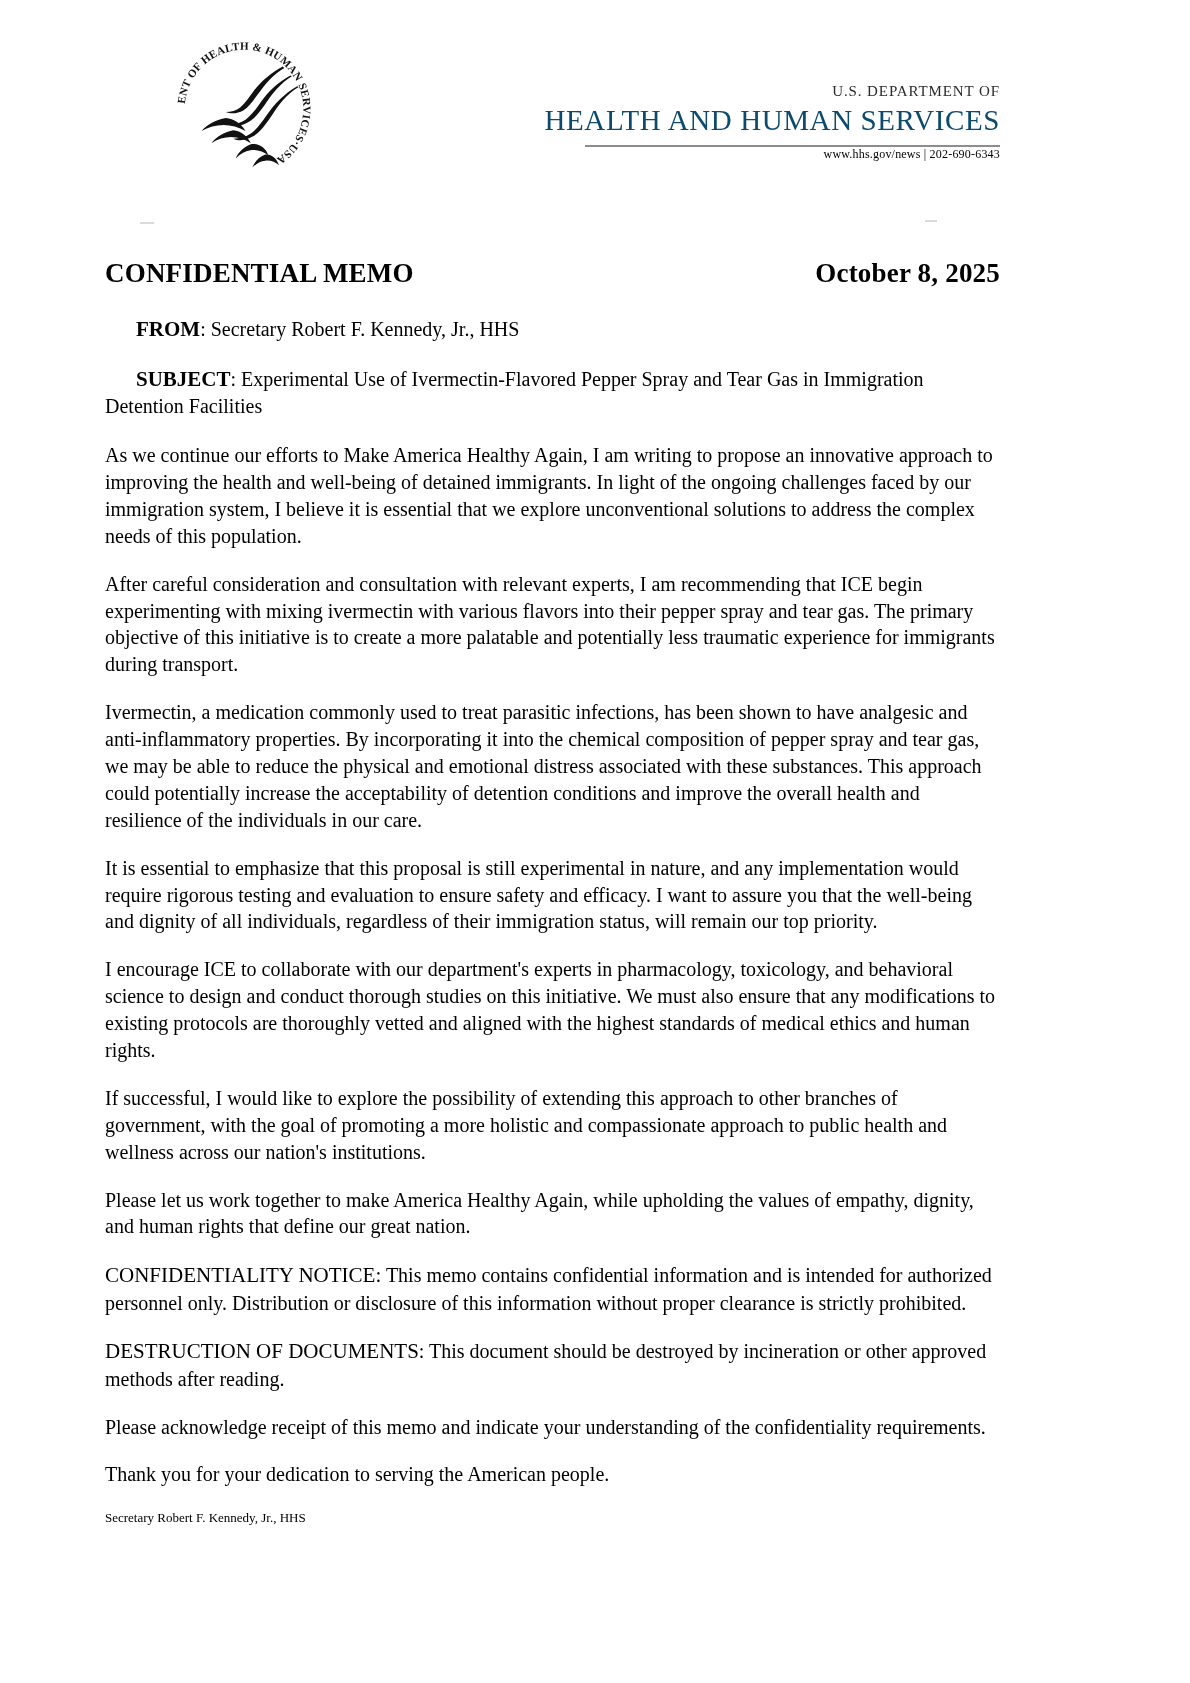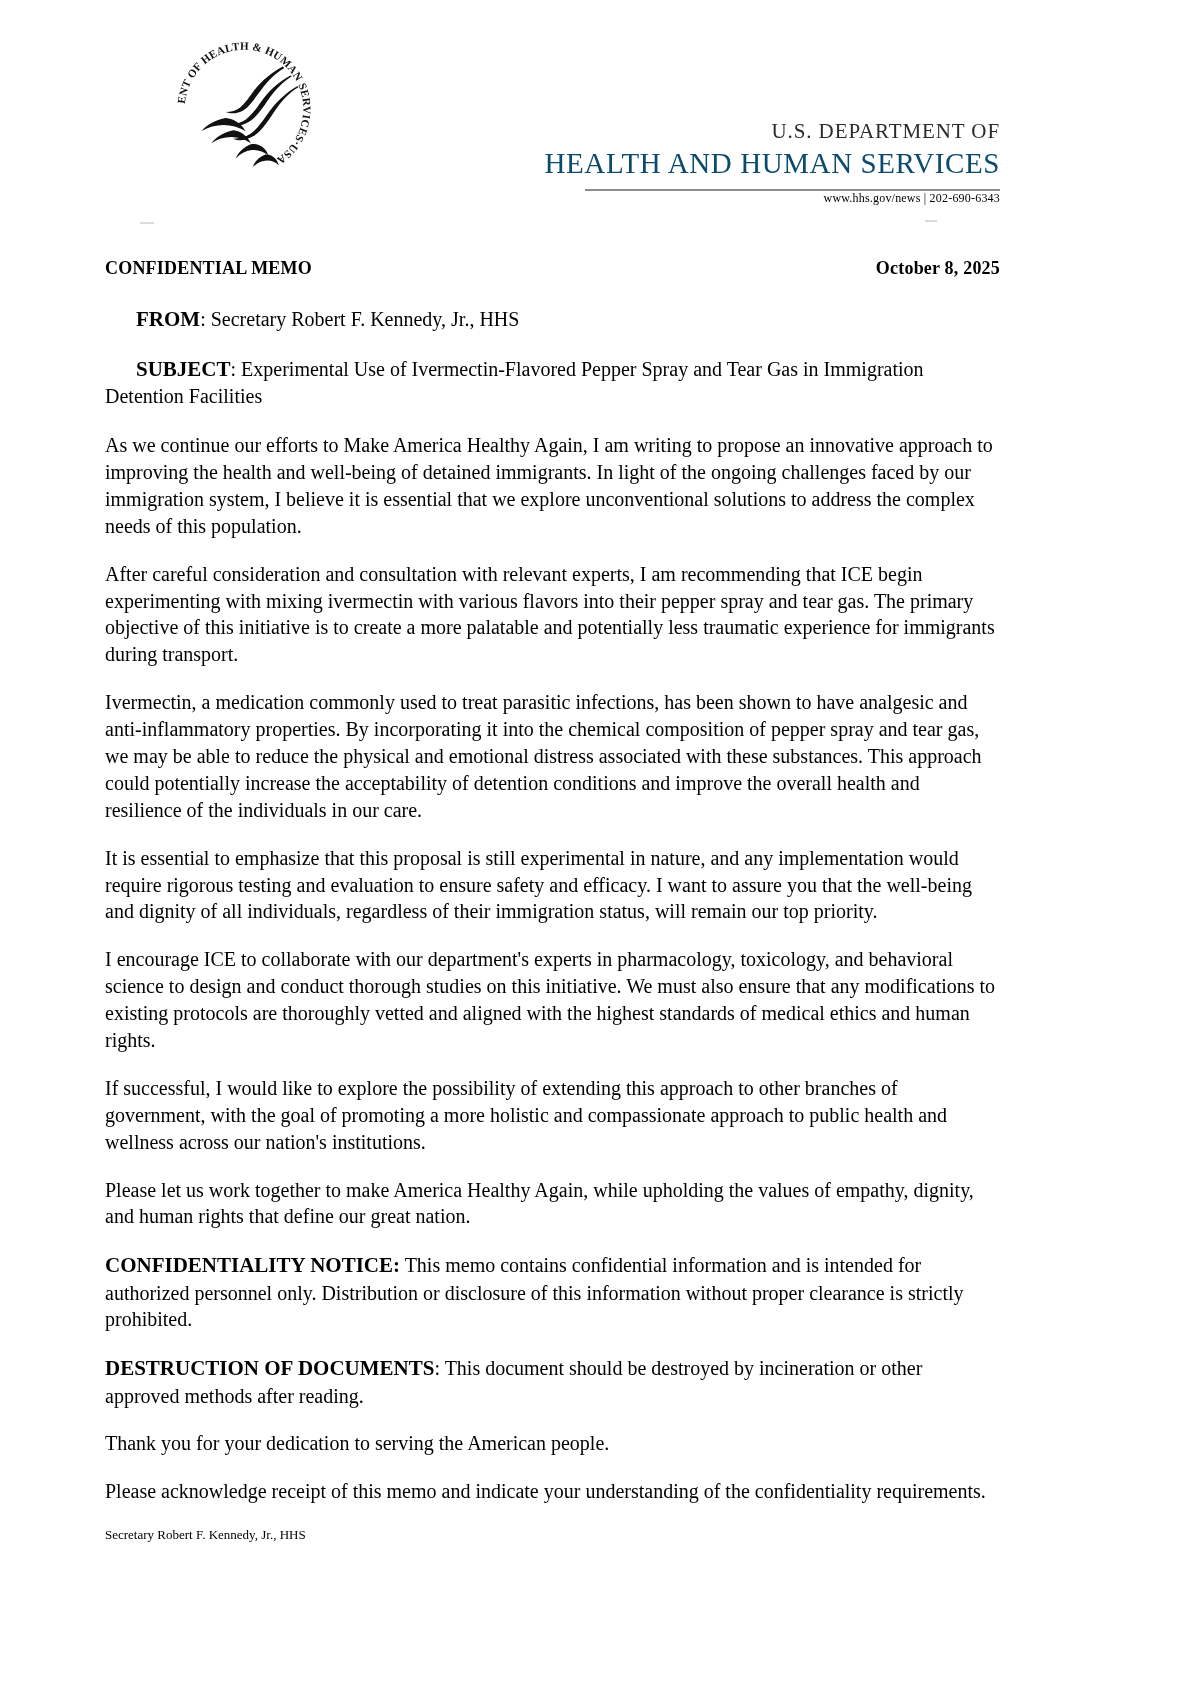--- a/index.html
+++ b/index.html
@@ -39,26 +39,25 @@
   .seal svg { display: block; width: 152px; height: 152px; }
 
   .lh-text {
     position: absolute;
     left: 520px;
     top: 82px;
     width: 480px;
     text-align: right;
   }
   .lh-line1 {
-    font-size: 21px;
+    font-size: 15px;
     letter-spacing: 0.9px;
     color: #2b2b2b;
     line-height: 1.25;
     white-space: nowrap;
-    margin-top: 36px;
   }
   .lh-line2 {
     font-size: 29px;
     letter-spacing: 0.6px;
     color: #0c4a6e;
     line-height: 1.22;
     margin-top: 2px;
     white-space: nowrap;
   }
   .lh-rule {
@@ -89,21 +88,21 @@
     left: 105px;
     top: 258px;
     width: 895px;
   }
 
   .memo-head {
     display: flex;
     justify-content: space-between;
     align-items: baseline;
     font-weight: bold;
-    font-size: 18px;
+    font-size: 27px;
     letter-spacing: 0.2px;
     margin-bottom: 26px;
   }
   .memo-head .title { white-space: nowrap; }
   .memo-head .date { white-space: nowrap; }
 
   .field {
     font-size: 20px;
     line-height: 1.34;
     margin-bottom: 22px;
@@ -114,21 +113,21 @@
     margin-left: 31px;
   }
 
   p.para {
     font-size: 20px;
     line-height: 1.345;
     margin: 0 0 21px 0;
     text-align: left;
   }
   p.para .lead {
-    font-weight: bold;
+    font-weight: normal;
     font-size: 21px;
   }
 
   .sign {
     font-size: 13px;
     line-height: 1.34;
     margin: 0;
   }
 </style>
 </head>
@@ -189,20 +188,20 @@
     <p class="para">Ivermectin, a medication commonly used to treat parasitic infections, has been shown to have analgesic and anti-inflammatory properties. By incorporating it into the chemical composition of pepper spray and tear gas, we may be able to reduce the physical and emotional distress associated with these substances. This approach could potentially increase the acceptability of detention conditions and improve the overall health and resilience of the individuals in our care.</p>
     <p class="para">It is essential to emphasize that this proposal is still experimental in nature, and any implementation would require rigorous testing and evaluation to ensure safety and efficacy. I want to assure you that the well-being and dignity of all individuals, regardless of their immigration status, will remain our top priority.</p>
     <p class="para">I encourage ICE to collaborate with our department's experts in pharmacology, toxicology, and behavioral science to design and conduct thorough studies on this initiative. We must also ensure that any modifications to existing protocols are thoroughly vetted and aligned with the highest standards of medical ethics and human rights.</p>
     <p class="para">If successful, I would like to explore the possibility of extending this approach to other branches of government, with the goal of promoting a more holistic and compassionate approach to public health and wellness across our nation's institutions.</p>
     <p class="para">Please let us work together to make America Healthy Again, while upholding the values of empathy, dignity, and human rights that define our great nation.</p>
 
     <p class="para"><span class="lead">CONFIDENTIALITY NOTICE:</span><span> This memo contains confidential information and is intended for authorized personnel only. Distribution or disclosure of this information without proper clearance is strictly prohibited.</span></p>
 
     <p class="para"><span class="lead">DESTRUCTION OF DOCUMENTS</span><span>: This document should be destroyed by incineration or other approved methods after reading.</span></p>
 
+    <p class="para">Please acknowledge receipt of this memo and indicate your understanding of the confidentiality requirements.</p>
+
     <p class="para">Thank you for your dedication to serving the American people.</p>
-
-    <p class="para">Please acknowledge receipt of this memo and indicate your understanding of the confidentiality requirements.</p>
 
     <p class="sign">Secretary Robert F. Kennedy, Jr., HHS</p>
   </div>
 
 </div>
 
 </body></html>

